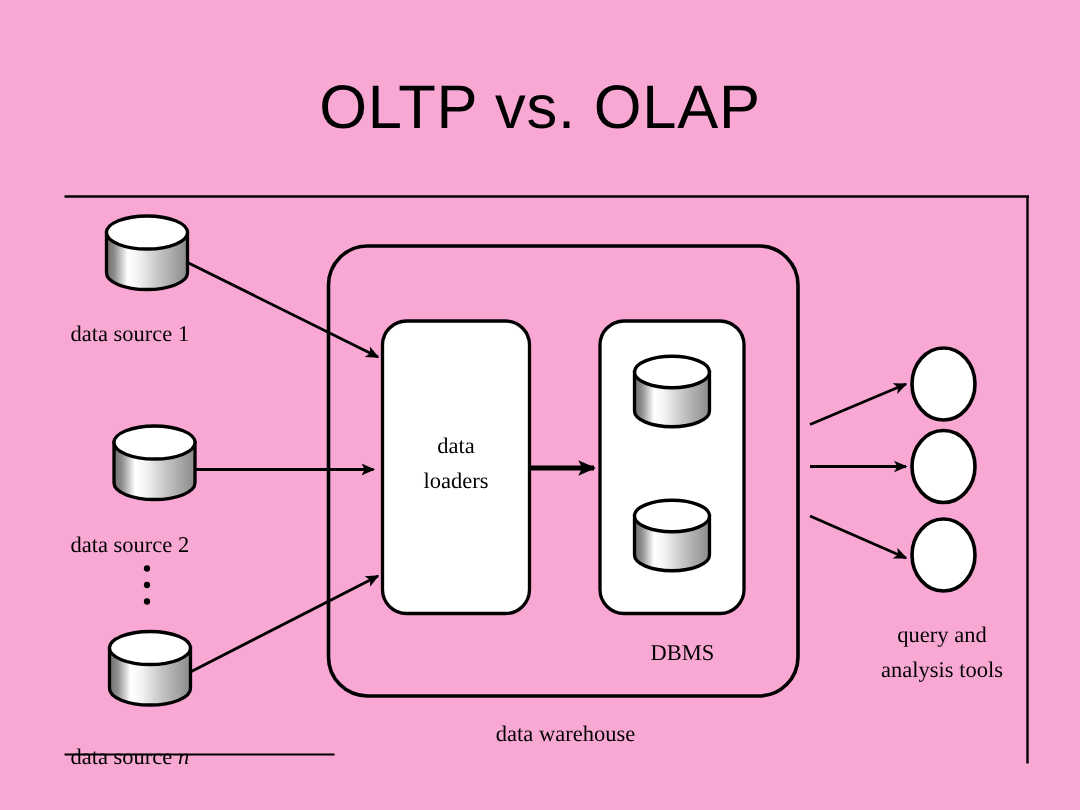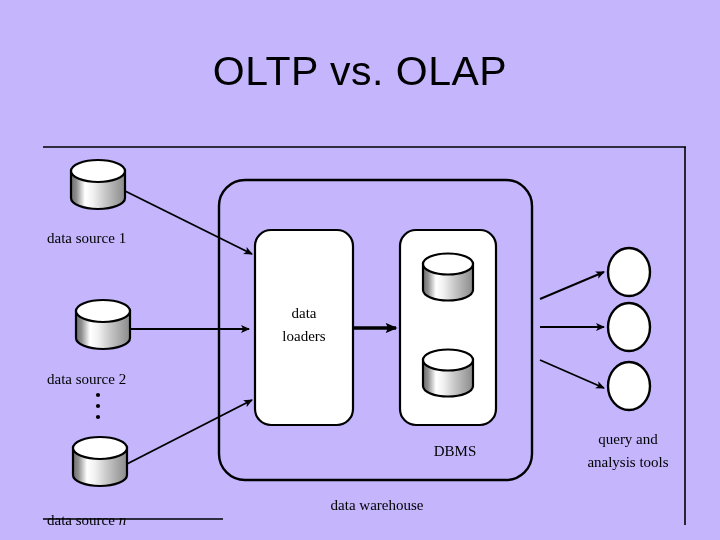--- a/index.html
+++ b/index.html
@@ -12,39 +12,39 @@
     width: 720px;
     height: 540px;
     overflow: hidden;
     font-family: "Liberation Serif", "DejaVu Serif", serif;
     color: #000000;
   }
   #slide {
     position: relative;
     width: 720px;
     height: 540px;
-    background: #c4b5fd;
+    background: #f9a8d4;
   }
   #slide-title {
     position: absolute;
     left: 0;
     top: 48px;
     width: 720px;
     text-align: center;
     font-family: "Liberation Sans", "DejaVu Sans", sans-serif;
     font-size: 41px;
     font-weight: 400;
     letter-spacing: 0.5px;
     color: #000000;
     white-space: nowrap;
   }
   #figure {
     position: absolute;
     left: 0;
-    top: 16px;
+    top: 0;
     width: 720px;
     height: 448px;
   }
   #figure svg {
     display: block;
   }
   .fig-label {
     font-family: "Liberation Serif", "DejaVu Serif", serif;
     font-size: 15px;
     fill: #000000;

